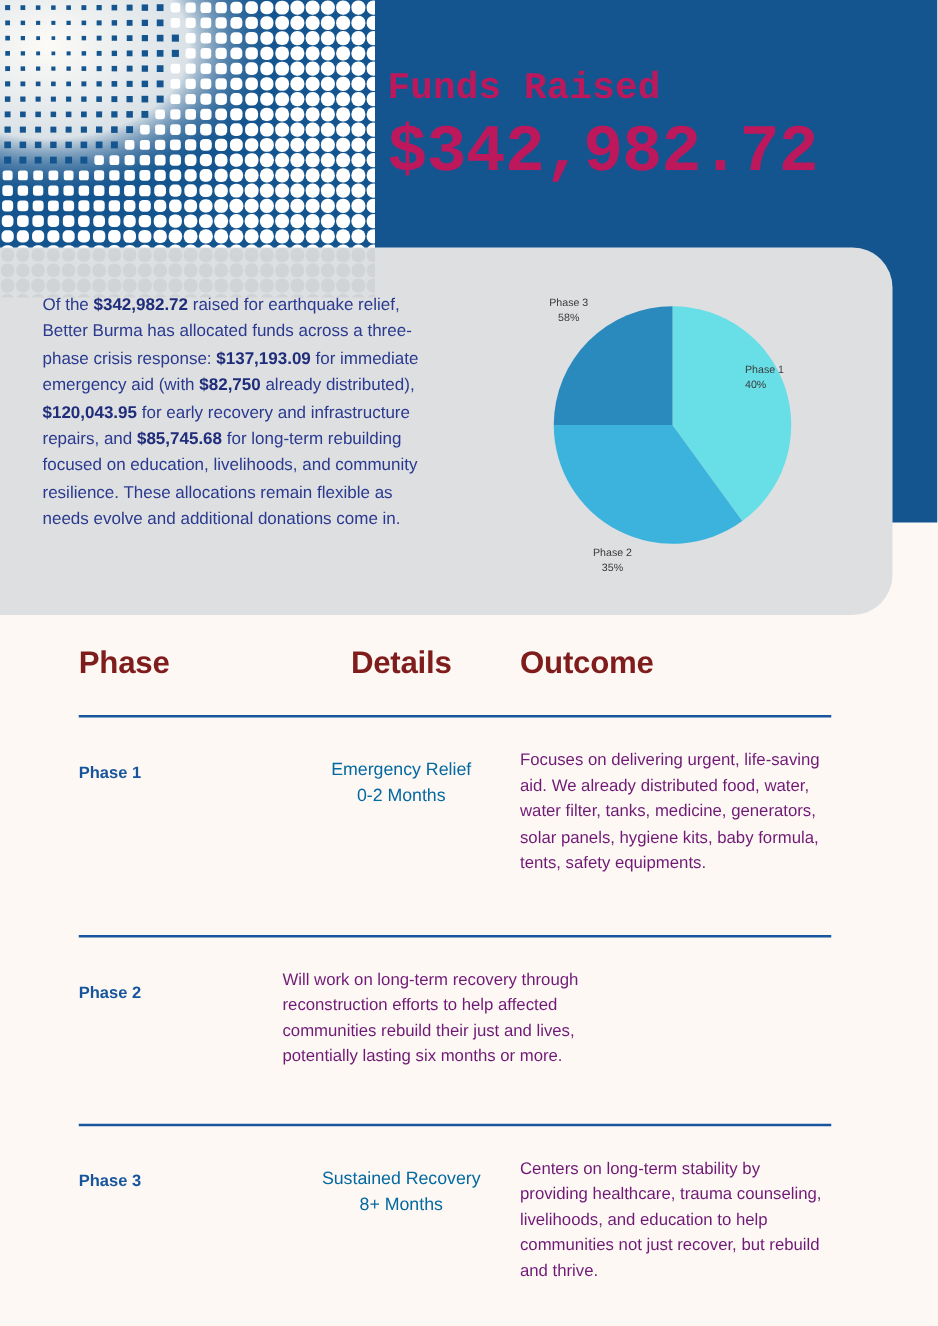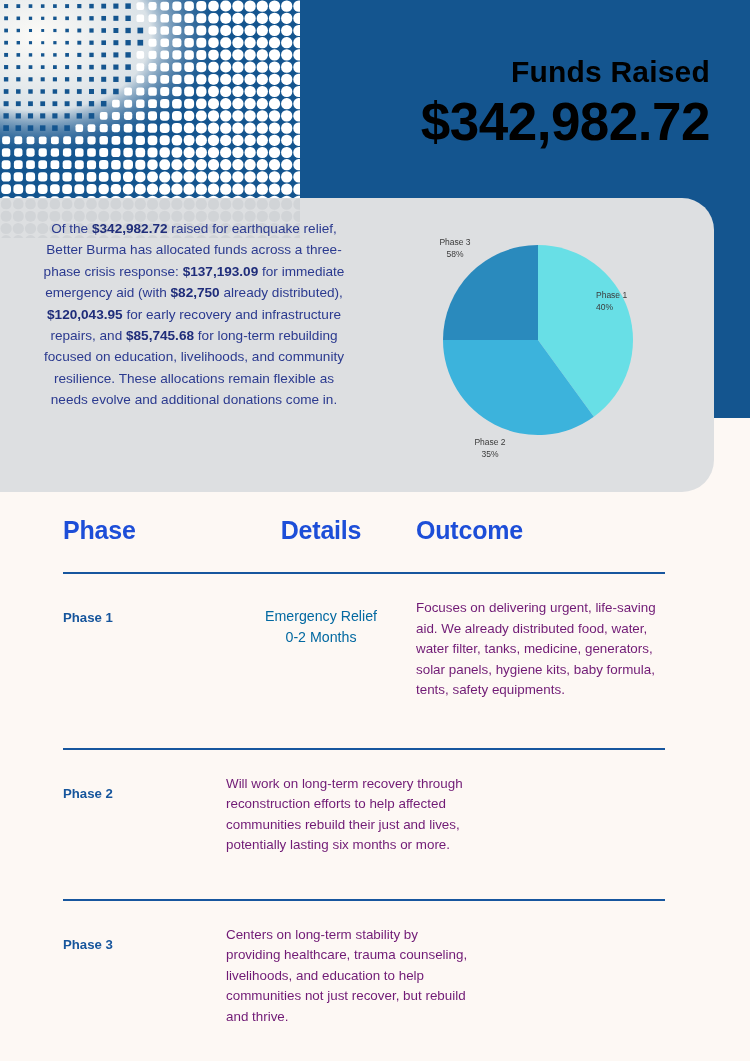--- a/index.html
+++ b/index.html
@@ -17,21 +17,21 @@
     background: #14558f;
   }
   .header-halftone {
     position: absolute; left: 0; top: 0; width: 300px; height: 200px;
     overflow: hidden;
   }
   .header-halftone svg { display: block; }
 
   .header-text {
     position: absolute; left: 310px; top: 55px; width: 400px;
-    text-align: right; color: #000000; z-index: 3;
+    text-align: left; color: #be185d; z-index: 3; font-family: Liberation Mono, monospace;
   }
   .header-label {
     font-size: 30px; font-weight: bold; letter-spacing: .2px; line-height: 1.1;
   }
   .header-amount {
     font-size: 53px; font-weight: bold; letter-spacing: -.5px;
     line-height: 1.15; margin-top: 4px;
   }
 
   
@@ -41,42 +41,41 @@
     border-radius: 0 32px 32px 0;
     z-index: 2;
     overflow: hidden;
   }
   .card-halftone {
     position: absolute; left: 0; top: 0; width: 300px; height: 40px;
     opacity: .55;
   }
 
   .blurb {
-    position: absolute; left: 34px; top: 218px; width: 320px;
+    position: absolute; left: 34px; top: 233px; width: 320px;
     color: #2b3a8f; font-size: 13.6px; line-height: 21.4px;
     z-index: 4;
-    text-align: center;
   }
   .blurb b { font-weight: bold; color: #1f2d7a; }
 
   
   .pie-wrap { position: absolute; left: 400px; top: 222px; width: 300px; height: 250px; z-index: 4; }
   .pie-label {
     position: absolute; font-size: 8.5px; color: #3b3b3b; line-height: 11.5px;
     text-align: center; white-space: nowrap;
   }
   .pl-1 { left: 196px; top: 68px; text-align: left; }
   .pl-2 { left: 45px; top: 215px; width: 90px; }
   .pl-3 { left: 10px; top: 15px; width: 90px; }
 
   
   .table { position: absolute; left: 0; top: 516px; width: 750px; }
   .t-head { display: flex; padding: 0 0 0 63px; }
   .t-head > div {
-    color: #1d4ed8; font-size: 25px; font-weight: bold; letter-spacing: -.2px;
+    color: #7f1d1d; font-size: 25px; font-weight: bold; letter-spacing: -.2px;
   }
   .col-phase   { width: 163px; flex: none; }
   .col-details { width: 190px; flex: none; text-align: center; }
   .col-outcome { width: 249px; flex: none; }
 
   .divider {
     height: 2px; background: #17569e; margin: 27px 0 0 63px; width: 602px;
   }
   .t-row { display: flex; padding: 24px 0 0 63px; }
   .t-row .col-phase {
@@ -707,17 +706,18 @@
 
     <div class="divider"></div>
     <div class="t-row row-pad-2">
       <div class="col-phase">Phase 2</div>
       <div class="col-outcome">Will work  on long-term recovery through reconstruction efforts to help affected communities rebuild their just and lives, potentially lasting six months or more.</div>
     </div>
 
     <div class="divider"></div>
     <div class="t-row">
       <div class="col-phase">Phase 3</div>
+      <div class="col-details">Sustained Recovery<br>8+ Months</div>
       <div class="col-outcome">Centers on long-term stability by providing healthcare, trauma counseling, livelihoods, and education to help communities not just recover, but rebuild and thrive.</div>
     </div>
   </div>
 
 </div>
 
 </body></html>

